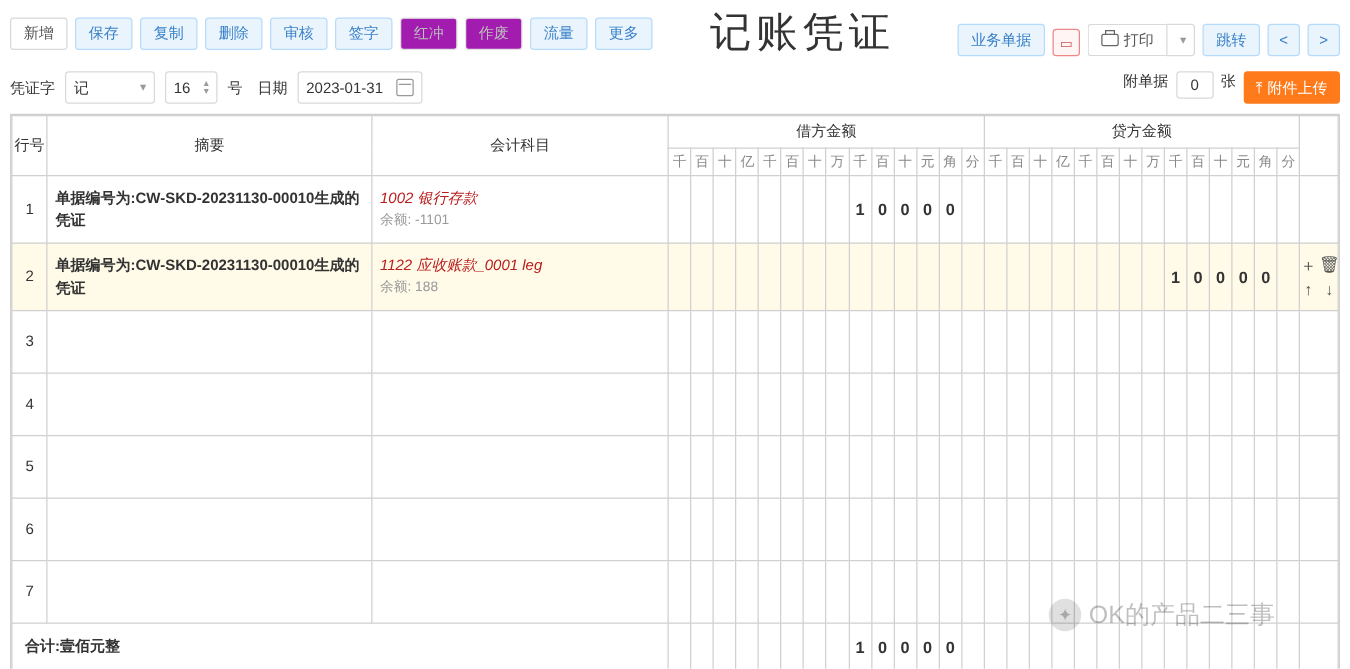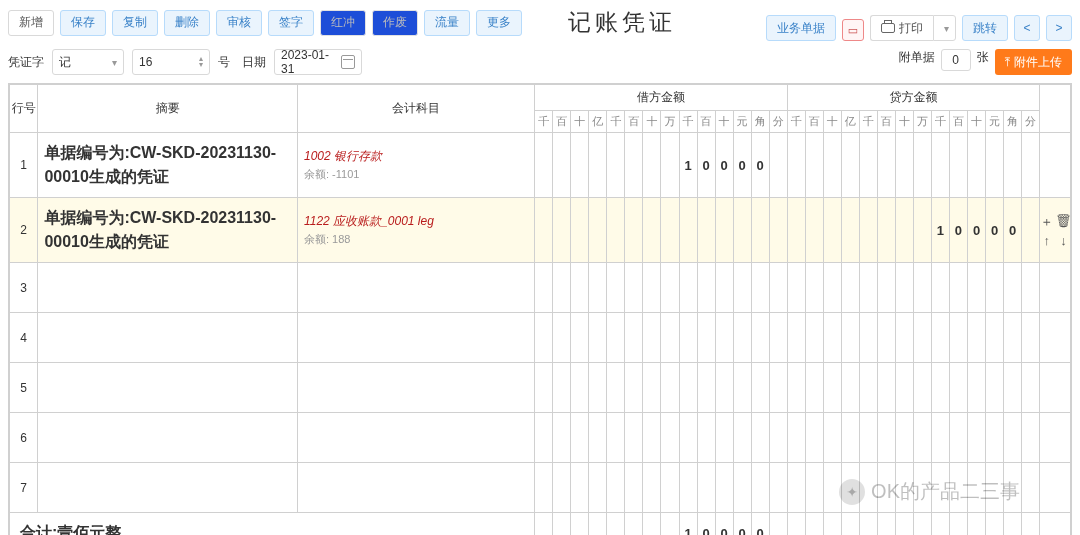--- a/index.html
+++ b/index.html
@@ -29,30 +29,30 @@
     display: inline-flex;
     align-items: center;
     cursor: pointer;
   }
   .btn-white {
     background: #fff;
     color: #555;
     border-color: #d9d9d9;
   }
   .btn-disabled {
-    background: #1d4ed8;
+    background: #a21caf;
     color: #bcbcbc;
     border-color: #e2e2e2;
     cursor: not-allowed;
   }
   .btn-group { display: inline-flex; margin-top: 11px; }
   .btn-group .btn-white:first-child { border-top-right-radius: 0; border-bottom-right-radius: 0; border-right: none; }
   .btn-group .btn-white:last-child { border-top-left-radius: 0; border-bottom-left-radius: 0; padding: 0 6px; }
   .title {
-    font-size: 23px;
+    font-size: 33px;
     font-weight: 500;
     margin: 0 auto 0 40px;
     letter-spacing: 4px;
     text-align: right;
   }
   .period { font-size: 13px; padding-left: 8px; align-self: flex-end; margin-bottom: 2px; }
   .right-tools { display: flex; gap: 6px; margin-left: auto; align-items: flex-end; }
   .select, .num-input, .date-input {
     height: 26px;
     border: 1px solid #d9d9d9;
@@ -109,21 +109,21 @@
     color: #666;
     padding: 3px 0;
   }
   .digit-head { color: #888; font-size: 11px; }
   .digit-cell.b-yi   { border-left-color: #7fa3d0; }
   .digit-cell.b-wan  { border-left-color: #7fa3d0; }
   .digit-cell.b-yuan { border-left-color: #d45a5a; }
   .digit-cell.b-fen  { border-left-color: #999; }
 
   tbody td.rownum { text-align: center; font-size: 12px; }
-  .summary-cell { padding: 8px 6px; font-size: 16px; font-weight: 600; line-height: 1.5; }
+  .summary-cell { padding: 8px 6px; font-size: 12px; font-weight: 600; line-height: 1.5; }
   .subject-cell { padding: 8px 6px; font-size: 12px; line-height: 1.6; }
   .subject-cell .sub-main { color: #b91c1c; font-style: italic; }
   .subject-cell .sub-bal { color: #9a9a9a; font-size: 11px; }
 
   tbody tr { height: 50px; }
   .row-sel td { background: #fffbe8; }
   .amount-digit { font-size: 13px; font-weight: bold; color: #333; text-align: center; }
 
   .actions-cell { text-align: center; font-size: 12px; color: #555; }
   .act-grid { display: grid; grid-template-columns: 1fr 1fr; gap: 2px; justify-items: center; }
@@ -191,30 +191,30 @@
     <button class="sq-btn sq-blue">&gt;</button>
   </div>
 </div>
 
 <div class="row2">
   <span>凭证字</span>
   <span class="select" style="width:72px">
     <span>记</span>
     <span class="chev" style="margin-left:auto">▾</span>
   </span>
-  <span class="num-input" style="width:78px">
+  <span class="num-input" style="width:42px">
     <span>16</span>
     <span class="stepper" style="margin-left:auto">
         <span>▴</span>
         <span>▾</span>
       </span>
   </span>
   <span>号</span>
   <span style="margin-left:4px">日期</span>
-  <span class="date-input" style="width:88px">
+  <span class="date-input" style="width:100px">
     <span>2023-01-31</span>
     <span style="margin-left:auto" class="cal-icon"></span>
   </span>
 
   <div class="attach-group">
     <span>附单据</span>
     <span class="attach-box">0</span>
     <span>张</span>
     <button class="orange-btn">
       <span>⤒</span>

